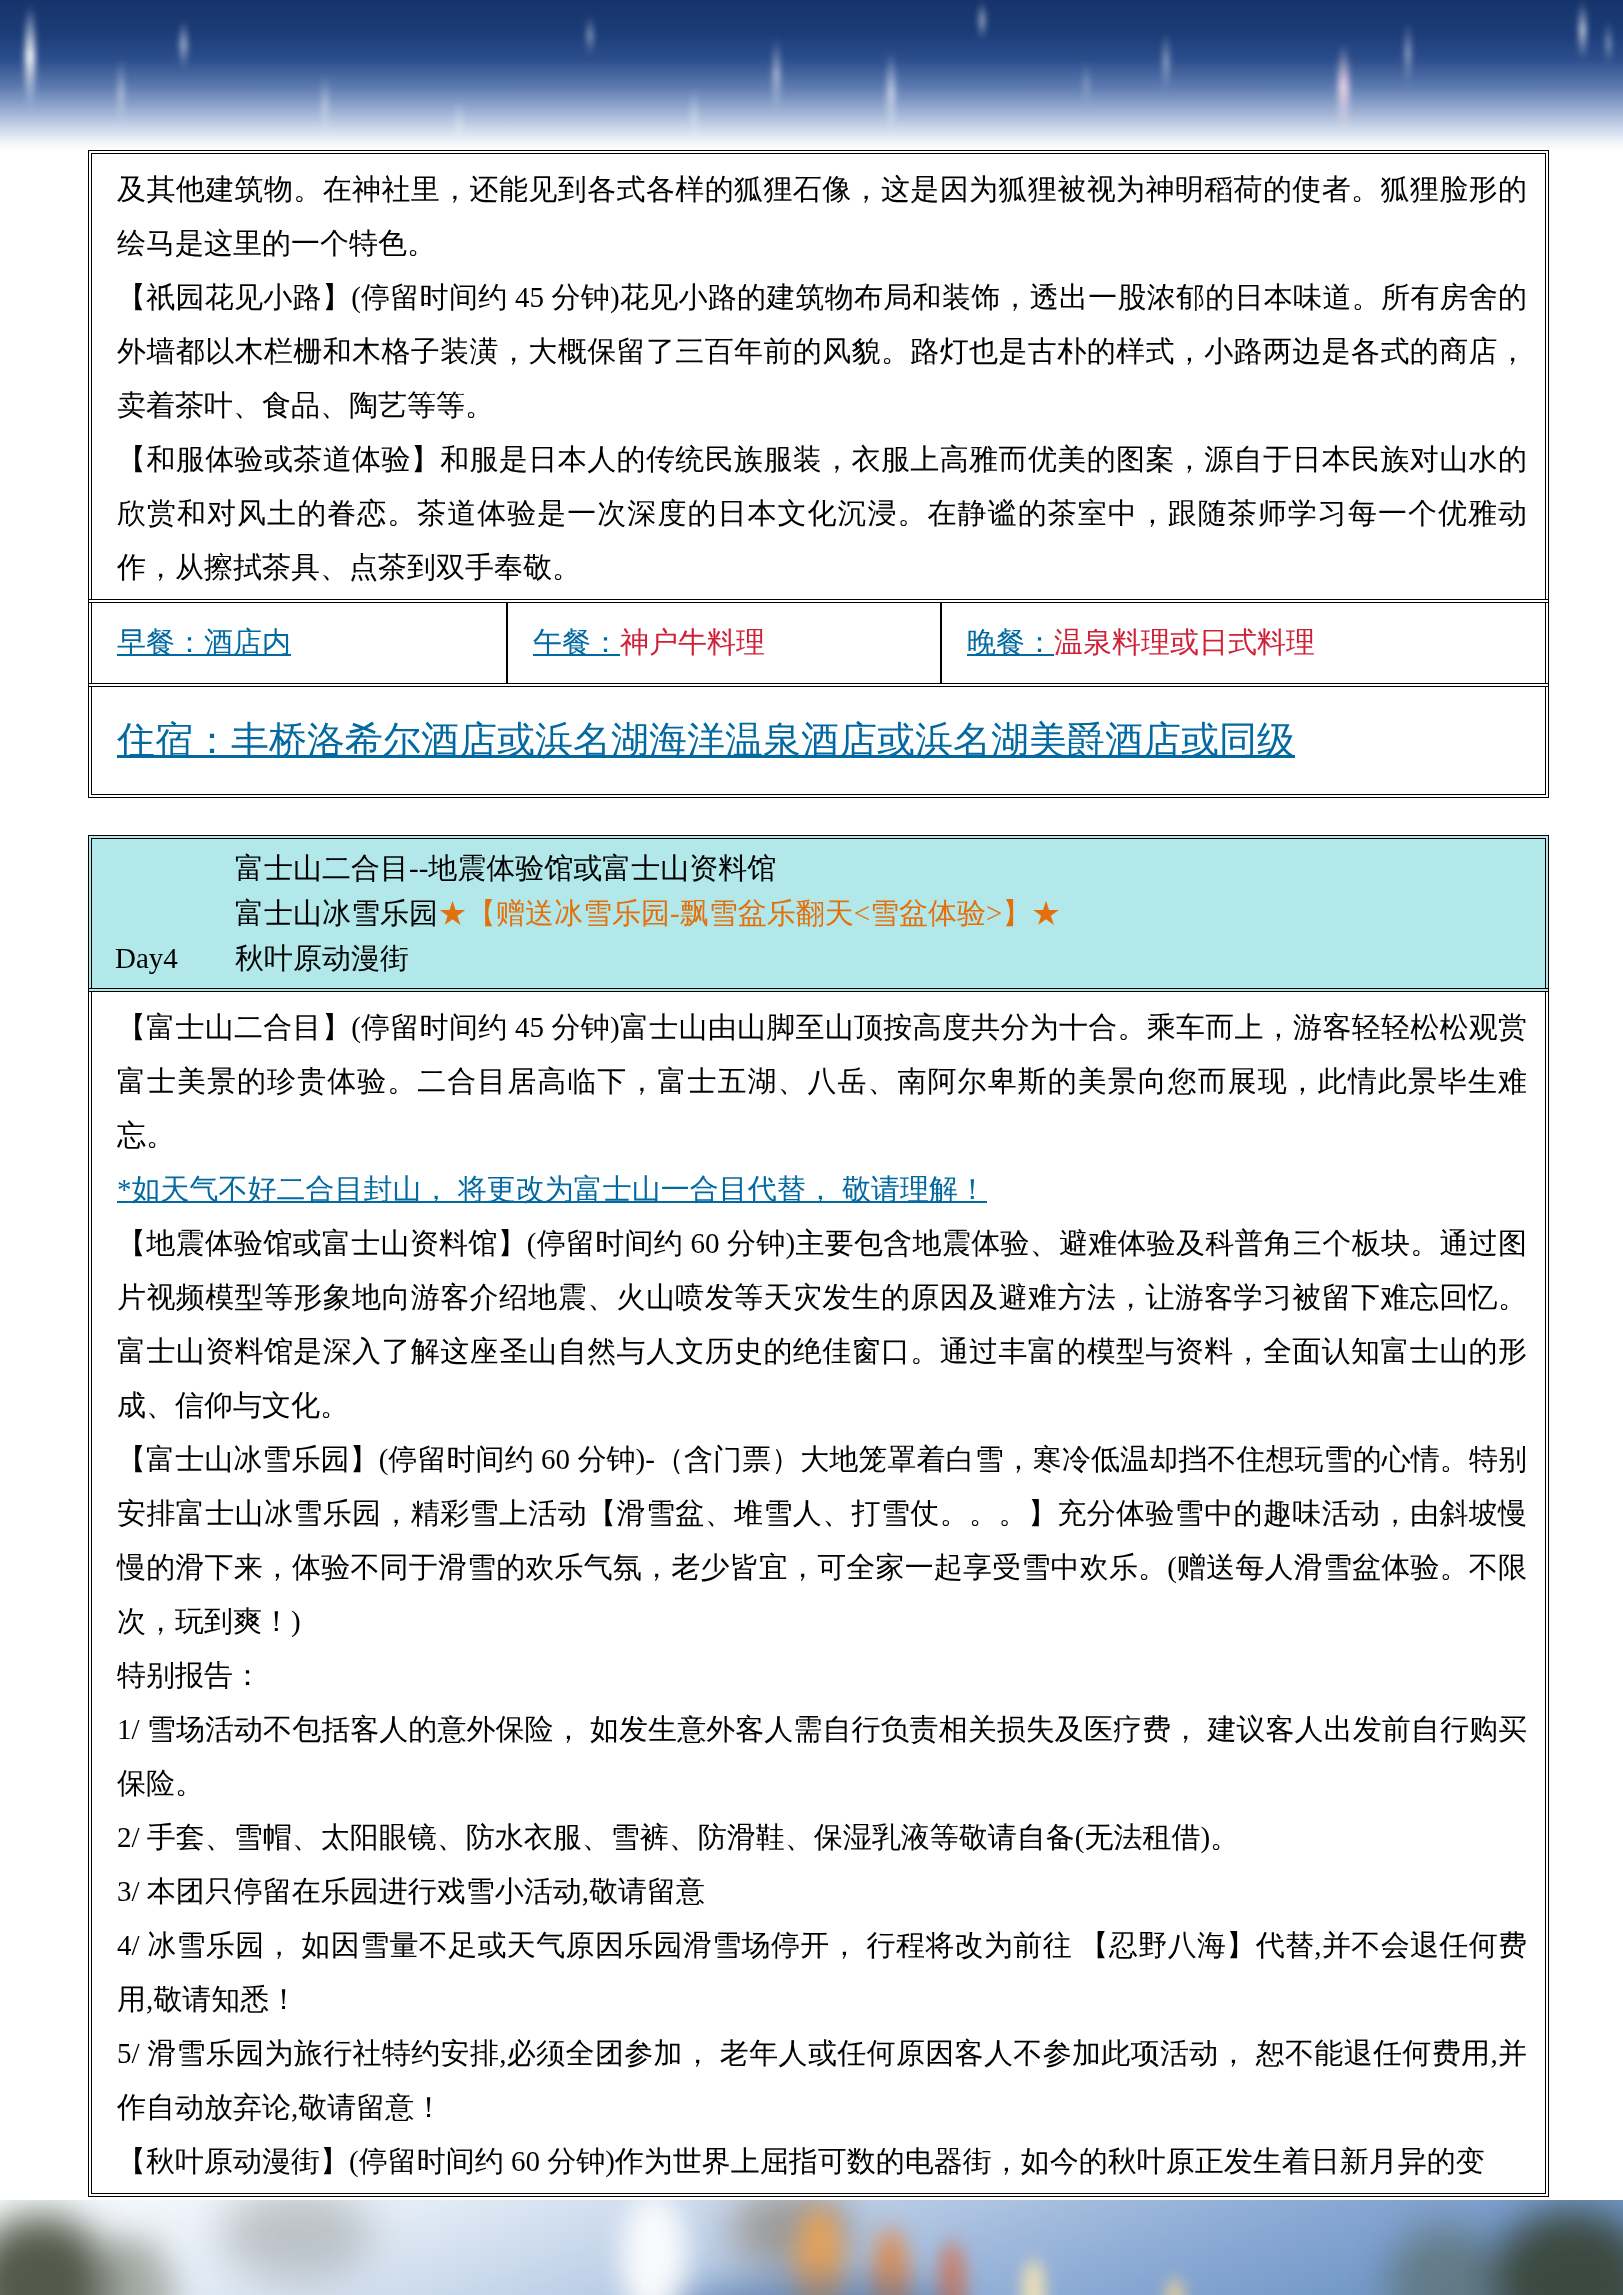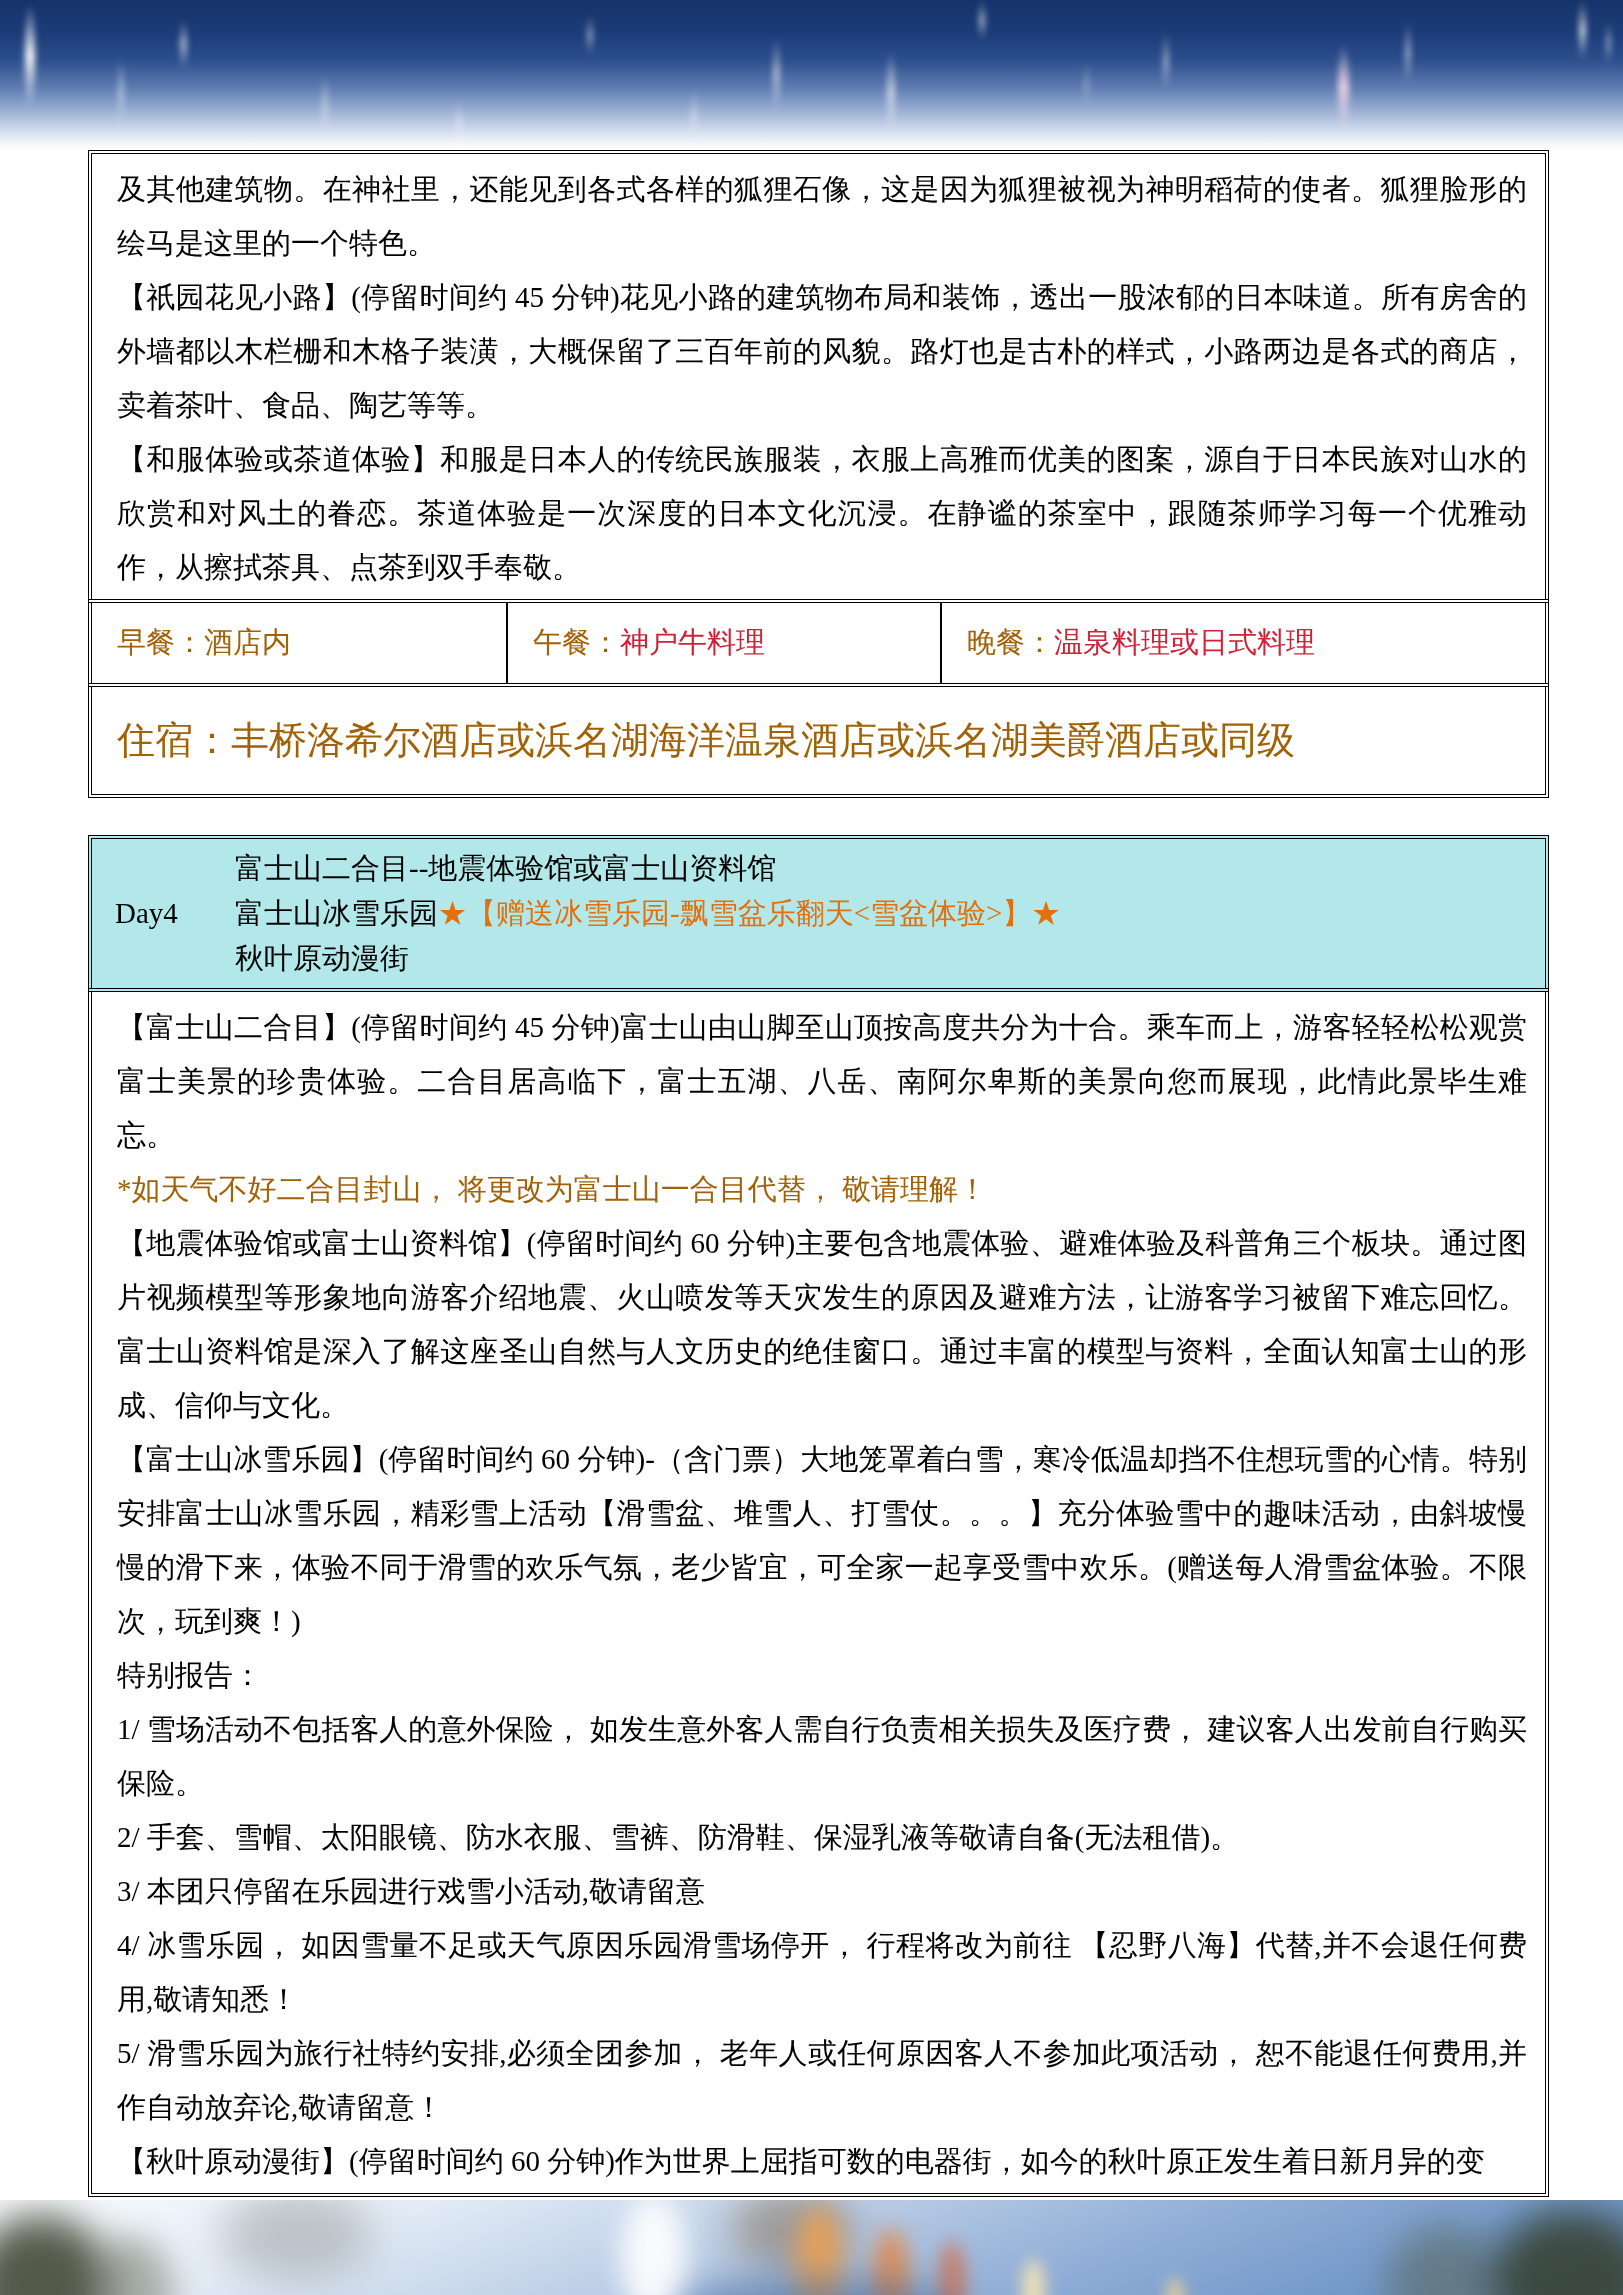--- a/index.html
+++ b/index.html
@@ -30,21 +30,21 @@
   .box{
     box-sizing:border-box;
     border:4.6px double #000;
     padding:8.2px 18px 5.1px 25px;
     font-size:29px;
     line-height:54px;
     text-align:justify;
   }
   .box p{margin:0;}
   .b{font-weight:normal;}
-  .blue{color:#a16207;}
+  .blue{color:#0369a1;text-decoration:underline;}
   .red{color:#CE2238;}
   .orange{color:#E2710D;}
   .meal-row{
     display:flex;
     box-sizing:border-box;
     border:4.6px double #000;
     margin-top:-4.6px;
     font-size:29px;
   }
   .meal-cell{
@@ -69,21 +69,21 @@
     border:4.6px double #000;
     background:#B3E8EA;
     font-size:29px;
     line-height:45px;
     padding:7.2px 0;
   }
   .day4-label{
     width:120px;
     padding-left:23px;
     display:flex;
-    align-items:center;
+    align-items:flex-end;
     flex:none;
   }
   .day4-lines{flex:1;}
   .box2{margin-top:-4.6px;}
   
   .photo{
     position:relative;
     width:1623px;height:119px;
     margin-top:2.6px;
     overflow:hidden;

